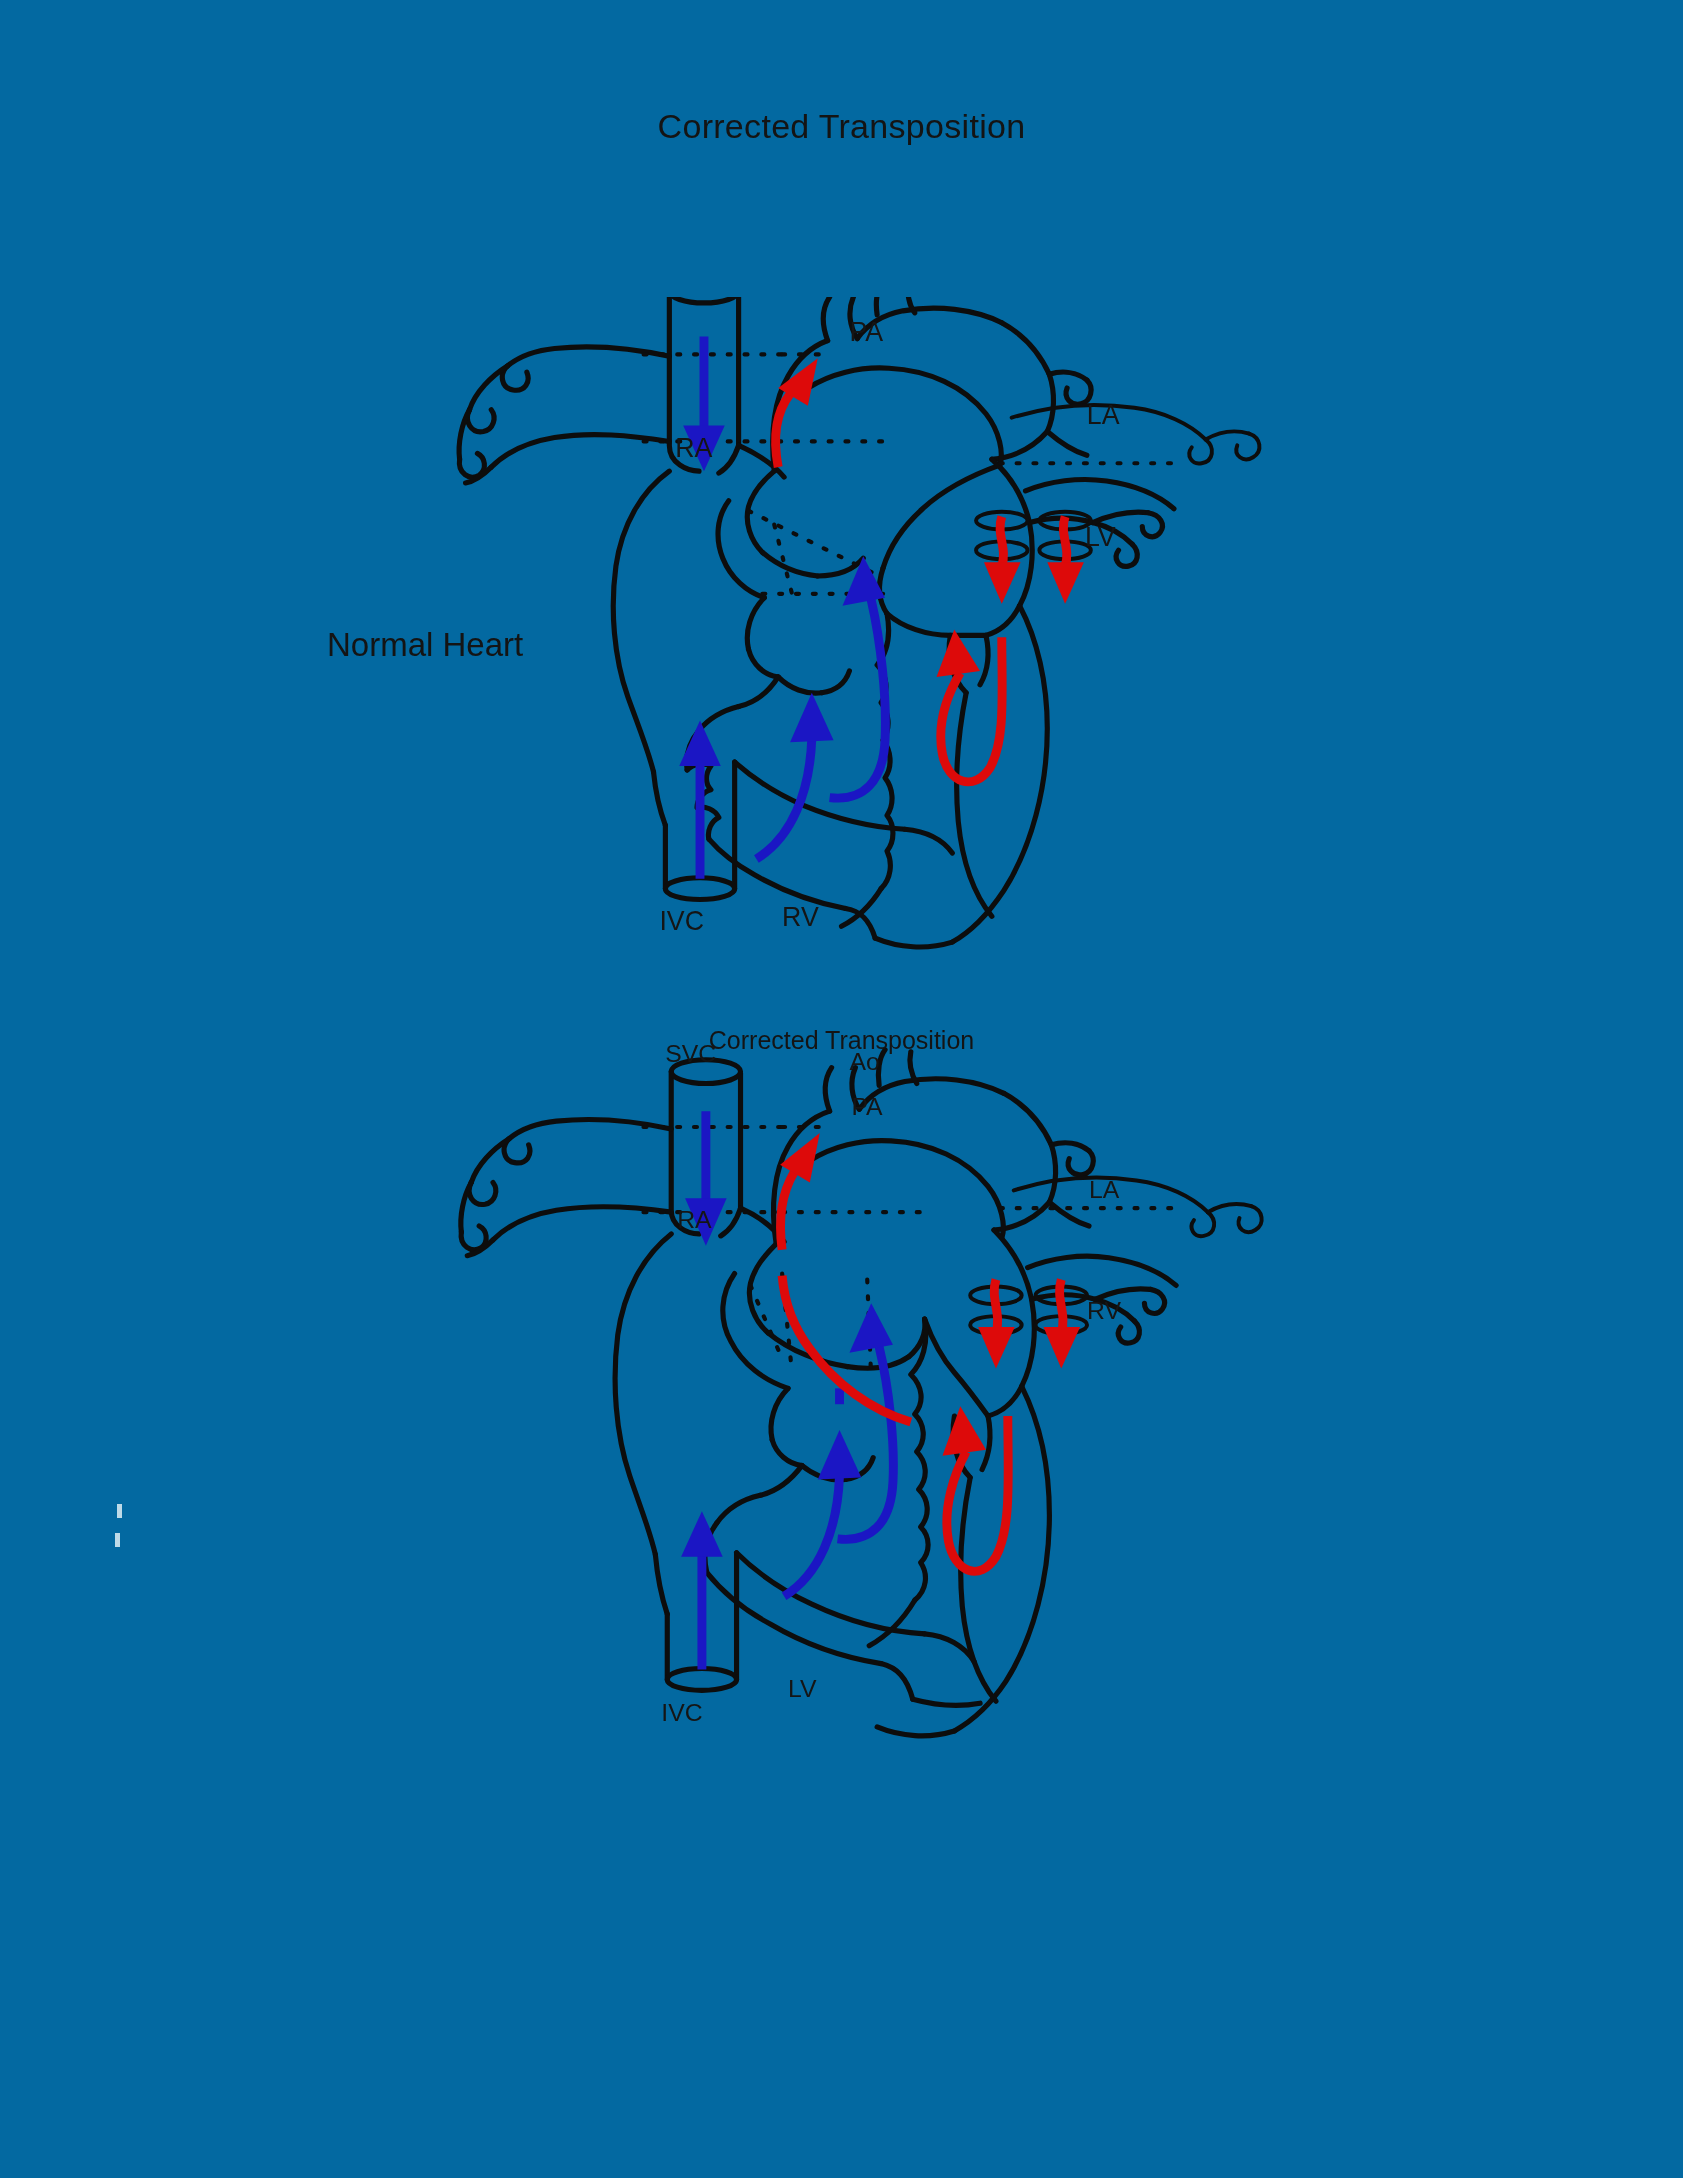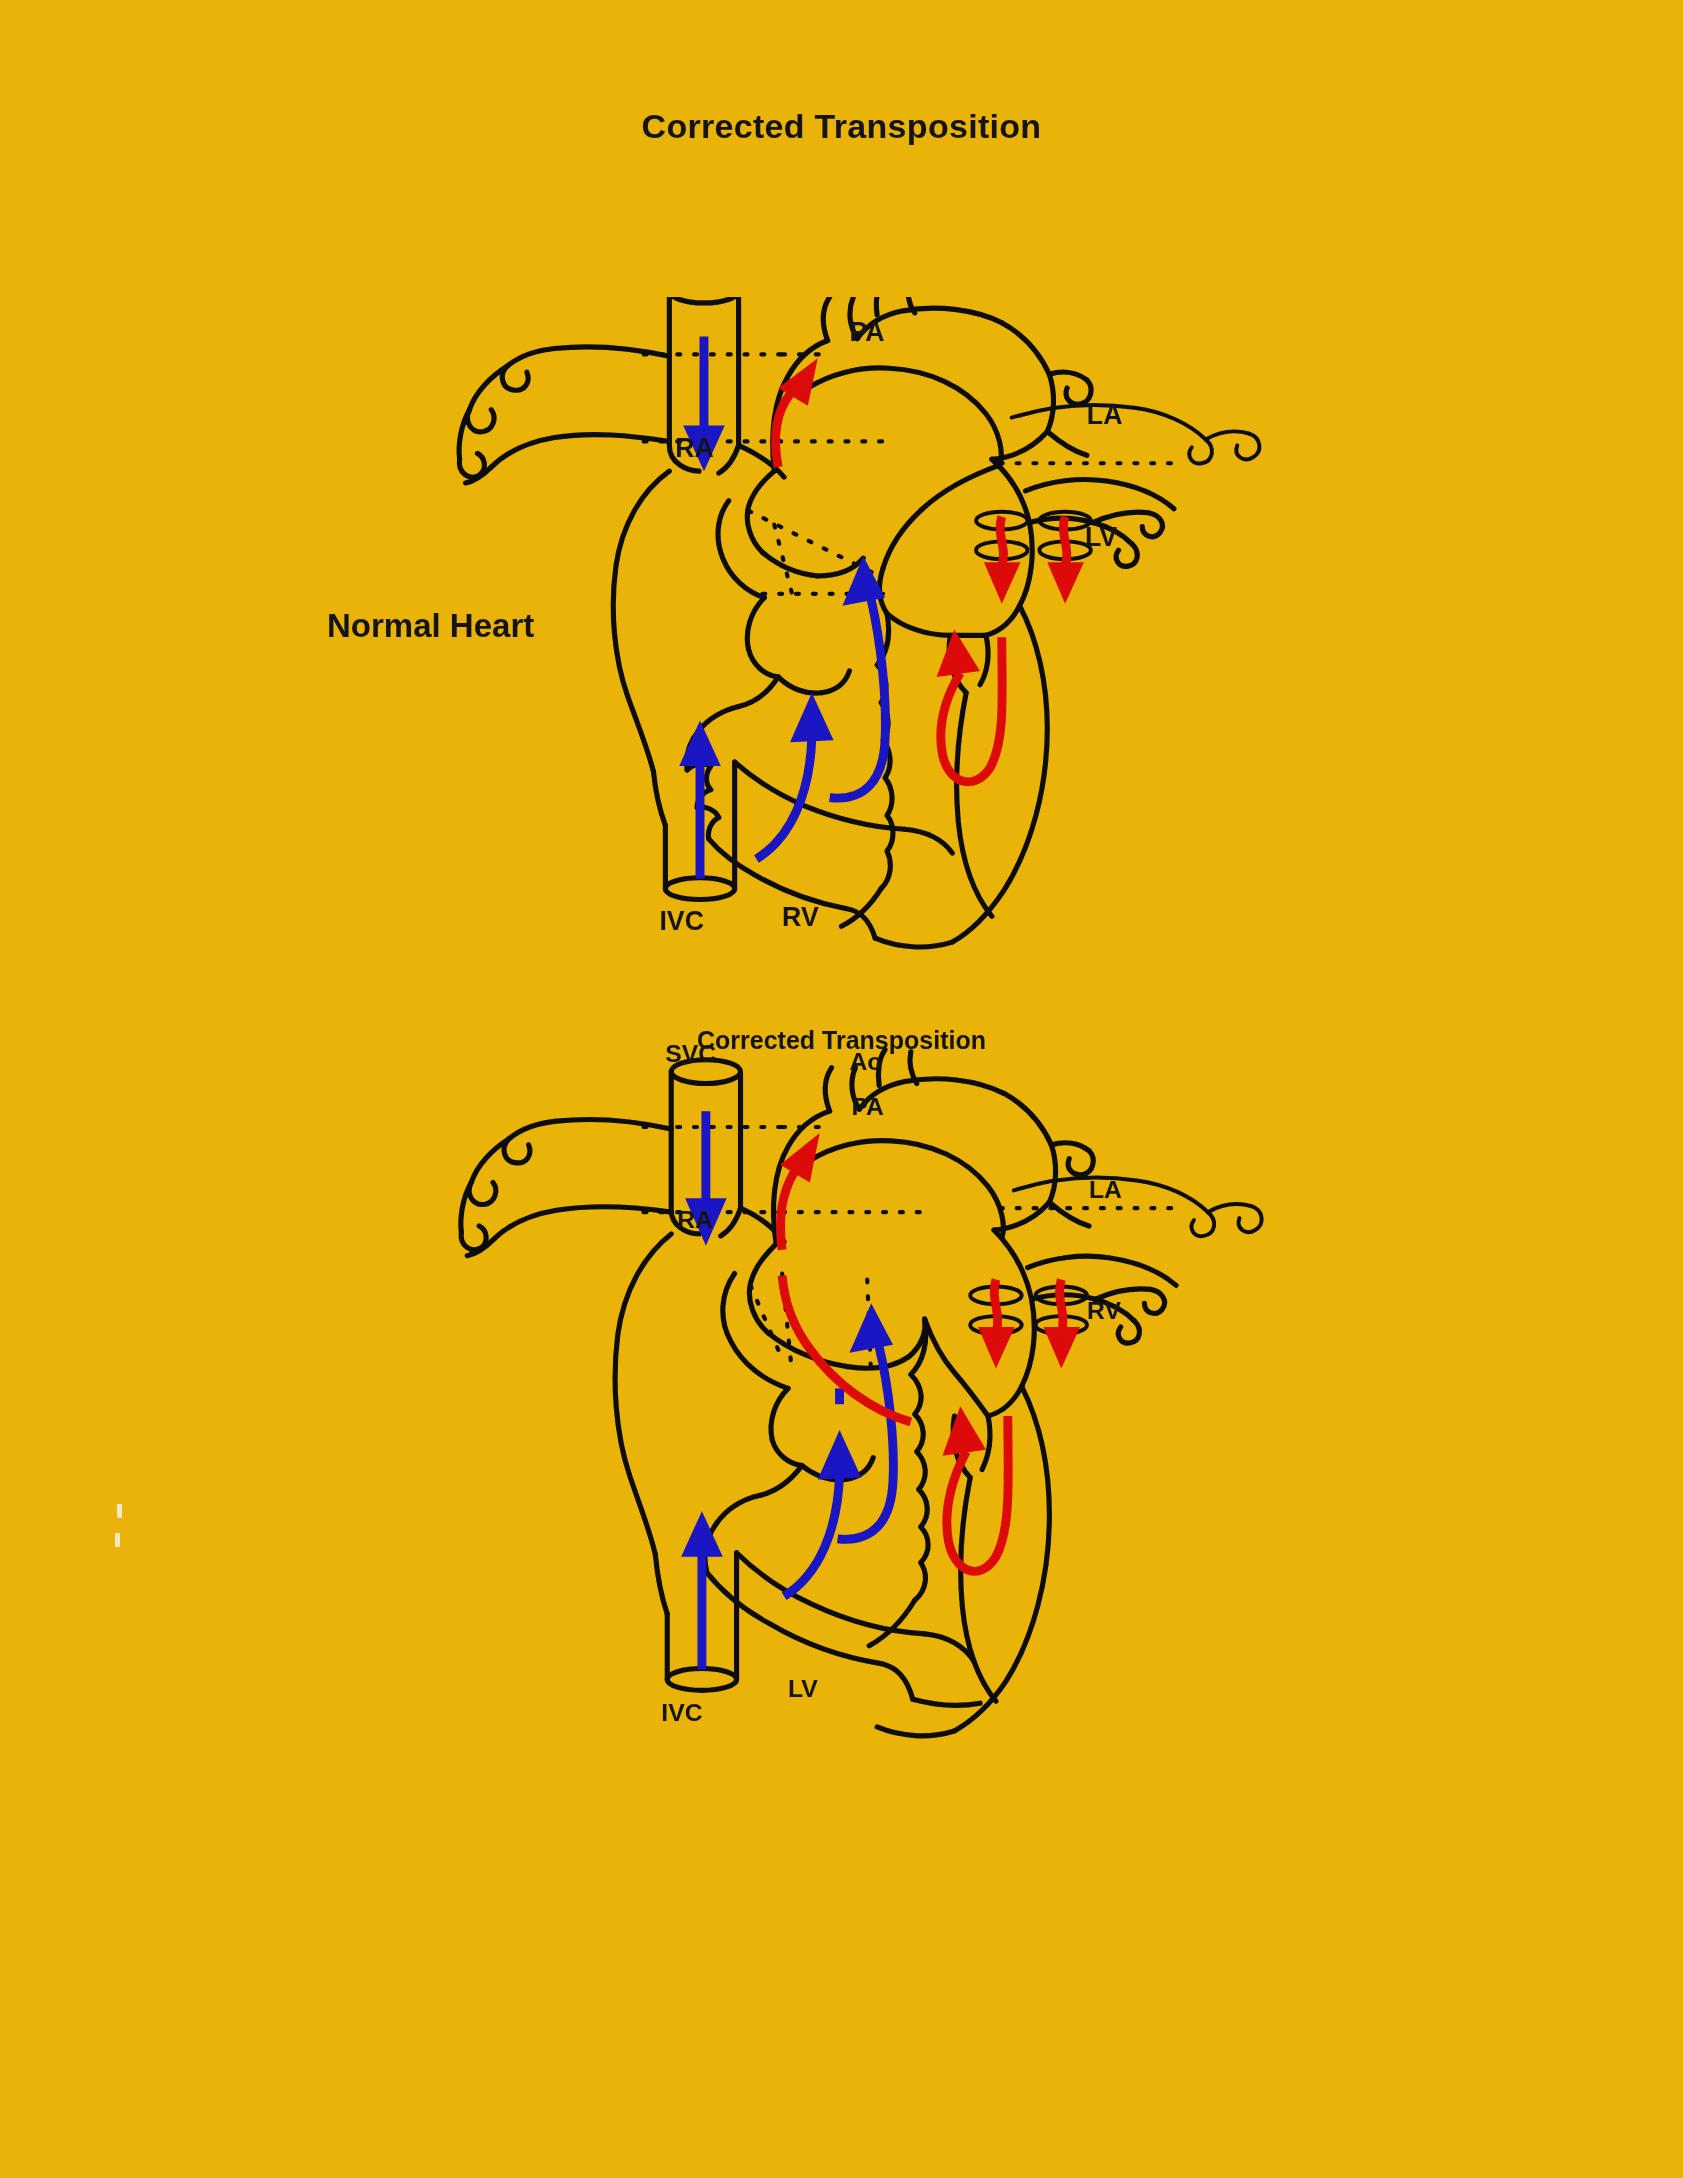--- a/index.html
+++ b/index.html
@@ -11,43 +11,42 @@
     width: 1683px;
     height: 2178px;
     font-family: "Liberation Sans", sans-serif;
     color: #111111;
     position: relative;
     overflow: hidden;
   }
   .page {
     position: absolute;
     inset: 0;
-    background: #eab308;
-    font-weight: bold;
+    background: #0369a1;
   }
   .main-title {
     position: absolute;
     left: 0;
     right: 0;
     top: 107px;
     text-align: center;
     font-size: 34px;
     letter-spacing: 0.3px;
     color: #141414;
   }
   .panel {
     position: absolute;
   }
   #panel-normal { left: 0; top: 297px; width: 1683px; height: 653px; }
   #panel-ctga   { left: 0; top: 1010px; width: 1683px; height: 733px; }
 
   .panel-caption-left {
     position: absolute;
     left: 327px;
-    top: 607px;
+    top: 626px;
     font-size: 33px;
     color: #141414;
     white-space: nowrap;
   }
   .panel-caption-center {
     position: absolute;
     left: 0; right: 0;
     top: 1026px;
     text-align: center;
     font-size: 25px;

